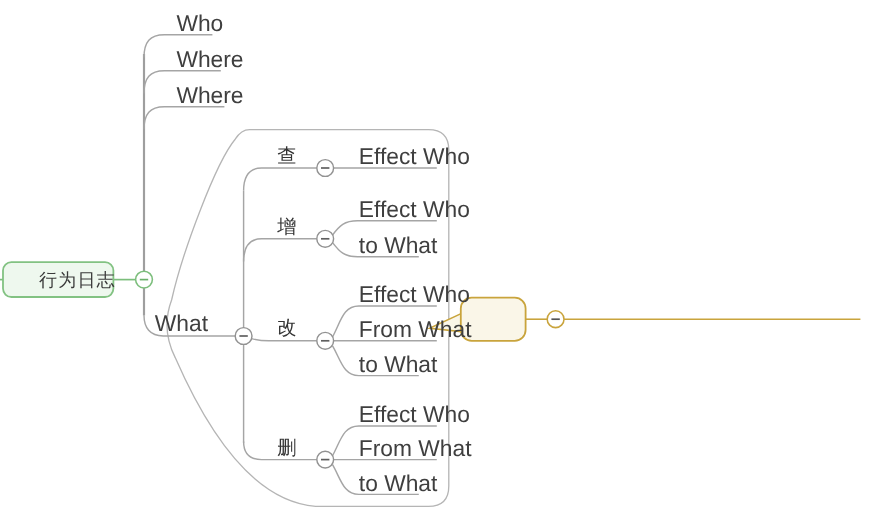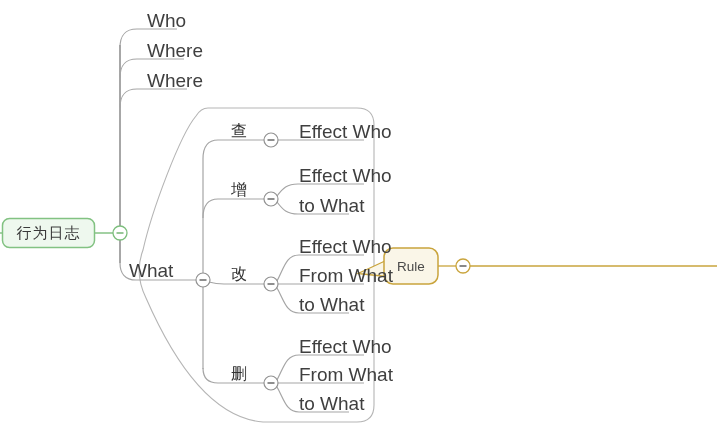--- a/index.html
+++ b/index.html
@@ -10,21 +10,21 @@
   #wires{position:absolute;left:0;top:0;}
   .label{
     position:absolute;white-space:nowrap;font-size:19px;color:#3f3f3f;
     line-height:16px;cursor:default;
   }
   .cjk{font-size:16px;color:#333333;line-height:18px;}
   .boxlabel{
     position:absolute;display:flex;align-items:center;justify-content:center;
     white-space:nowrap;
   }
-  .rootlabel{font-size:15px;color:#3a3a3a;letter-spacing:1px;}
+  .rootlabel{font-size:15px;color:#3a3a3a;letter-spacing:1px;padding-left:16px;}
   .rulelabel{font-size:13.5px;color:#4a4a4a;}
 </style>
 </head>
 <body>
 
 <div id="canvas">
 
   <svg id="wires" width="728" height="439" viewBox="0 0 728 439">
 
     <path d="M208 108 H357 Q374 108 374 125 V405 Q374 422 357 422 H263
@@ -92,21 +92,20 @@
       <circle r="7" fill="#ffffff" stroke="#929292" stroke-width="1.2"></circle>
       <line x1="-3.5" y1="0" x2="3.5" y2="0" stroke="#5f5f5f" stroke-width="1.4"></line>
     </g>
     <g transform="translate(463,266)">
       <circle r="7" fill="#ffffff" stroke="#c9a43c" stroke-width="1.3"></circle>
       <line x1="-3.5" y1="0" x2="3.5" y2="0" stroke="#555555" stroke-width="1.4"></line>
     </g>
   </svg>
 
   <div class="boxlabel rootlabel" style="left:2px;top:219px;width:93px;height:28px;">行为日志</div>
-  <div class="boxlabel rulelabel" style="left:384px;top:248px;width:54px;height:36px;">Rule</div>
 
   <div class="label" style="left:147px;top:13px;">Who</div>
   <div class="label" style="left:147px;top:43px;">Where</div>
   <div class="label" style="left:147px;top:73px;">Where</div>
   <div class="label" style="left:129px;top:263px;">What</div>
 
   <div class="label cjk" style="left:231px;top:122px;">查</div>
   <div class="label cjk" style="left:231px;top:181px;">增</div>
   <div class="label cjk" style="left:231px;top:265px;">改</div>
   <div class="label cjk" style="left:231px;top:365px;">删</div>

